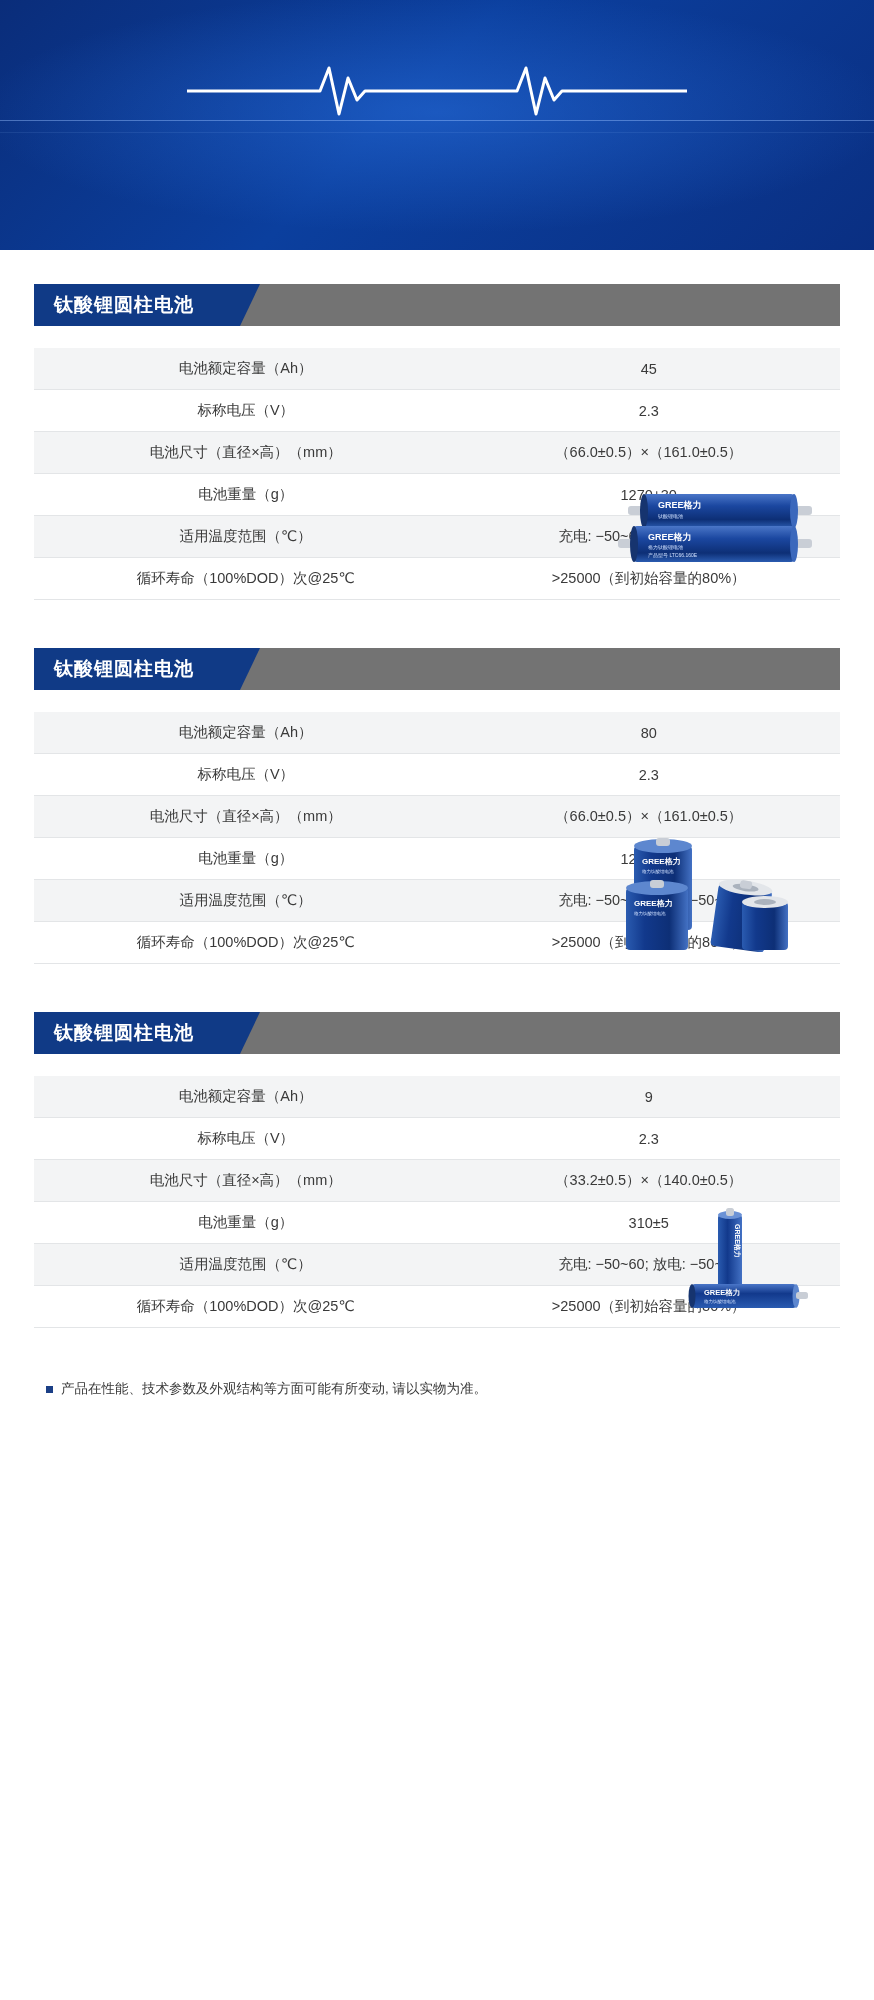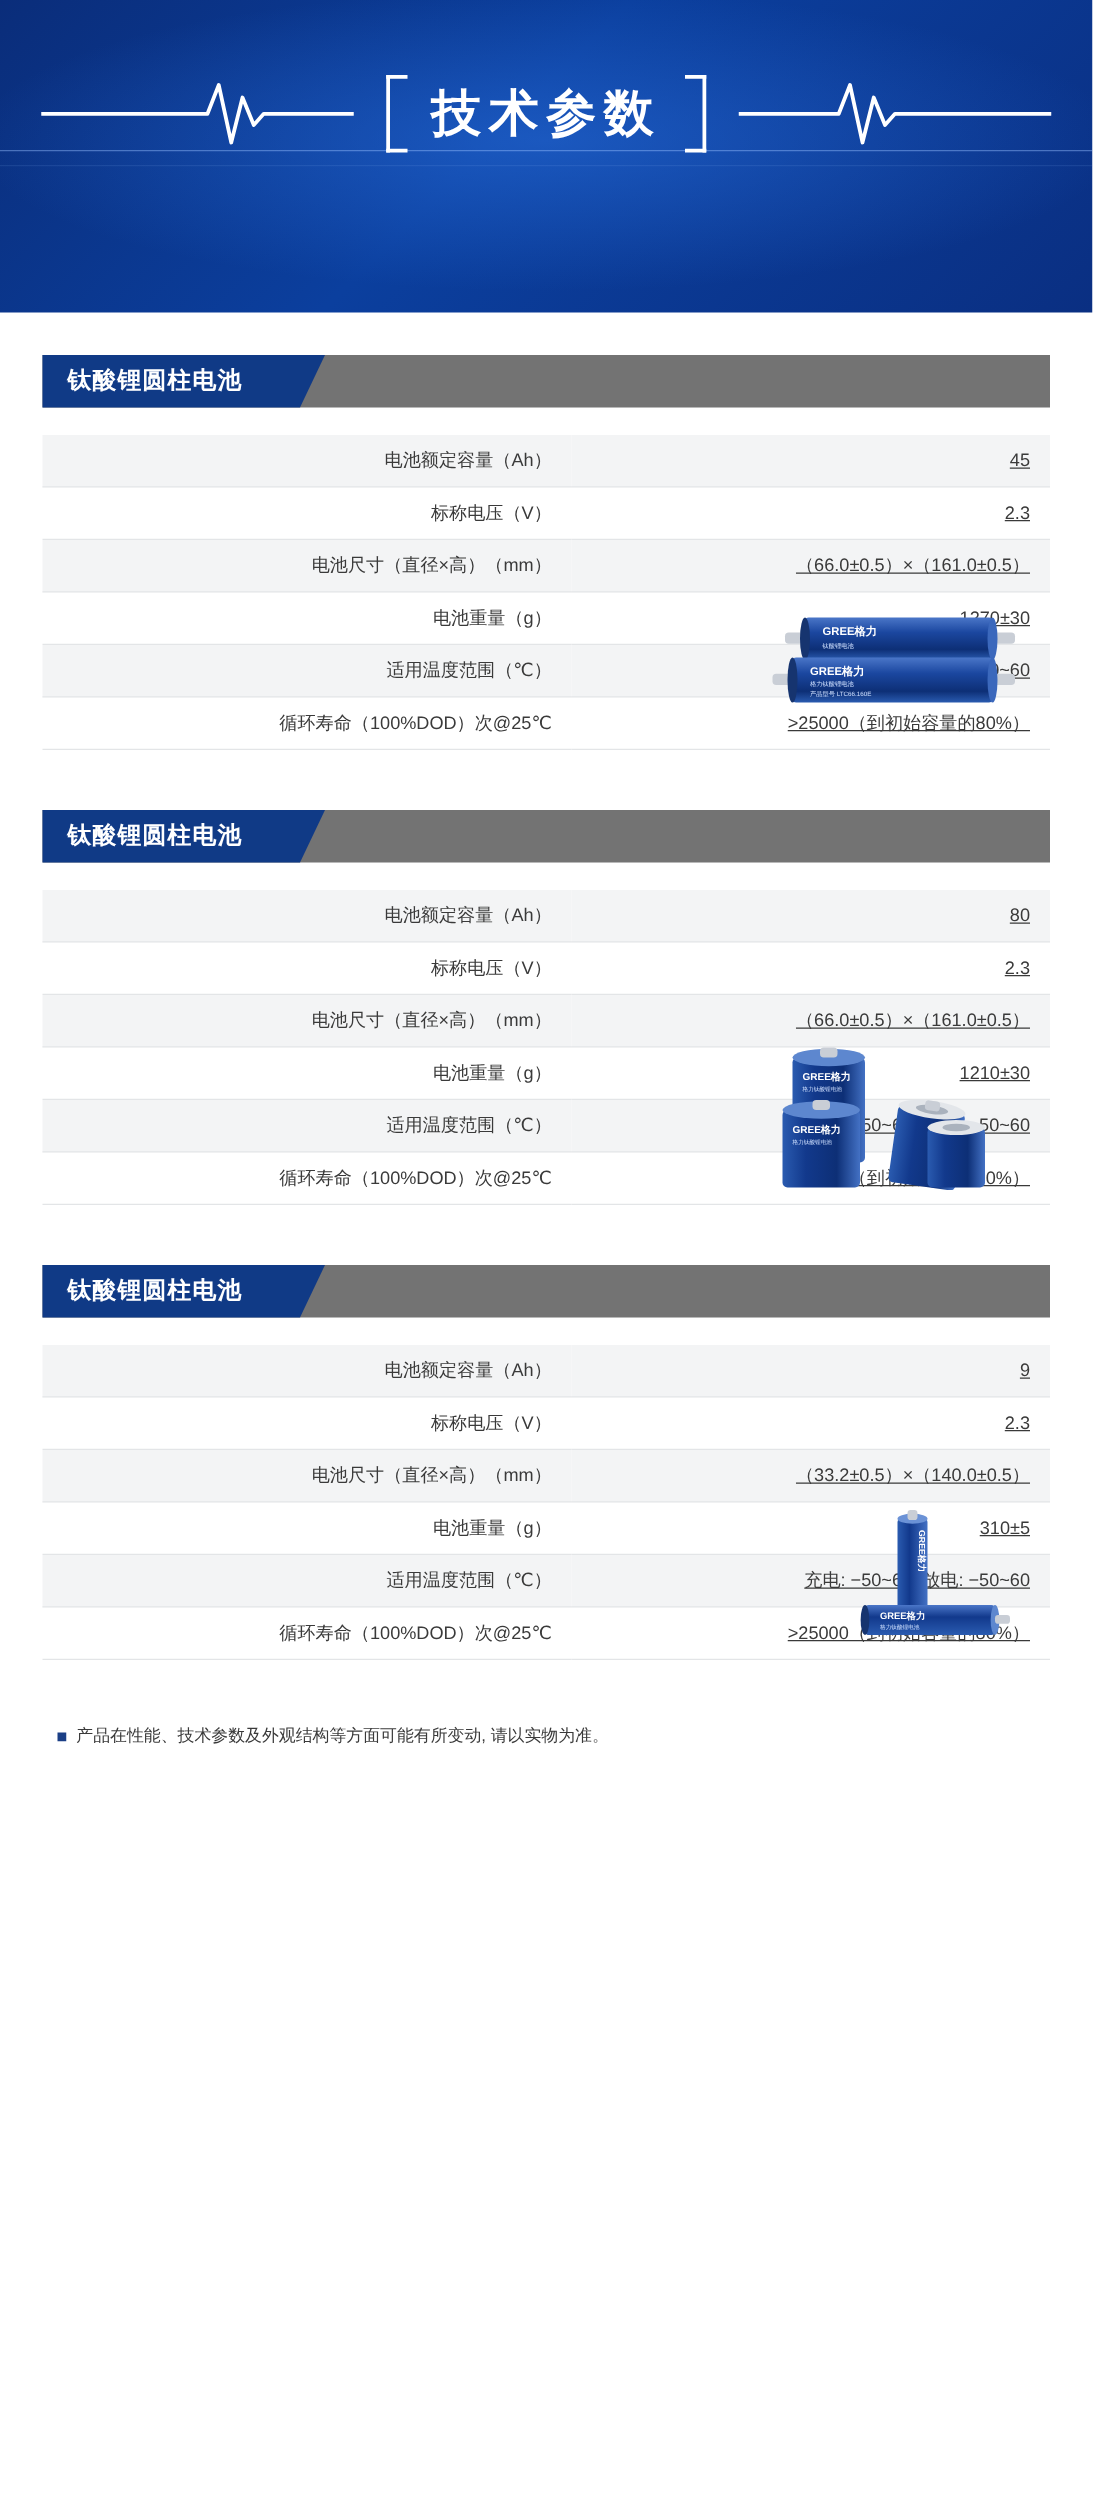--- a/index.html
+++ b/index.html
@@ -140,22 +140,22 @@
     width: calc(874px - 68px);
     font-size: 14.5px;
   }
   .spec-table tr td {
     padding: 11px 16px;
     color: #3a3a3a;
     border-bottom: 1px solid #e3e5e7;
   }
   .spec-table tr:nth-child(odd) td { background: #f3f4f5; }
   .spec-table tr:nth-child(even) td { background: #ffffff; }
-  .spec-table td.k { text-align: right; }
-  .spec-table td.v { text-align: right; white-space: nowrap; text-decoration: underline; }
+  .spec-table td.k { text-align: center; }
+  .spec-table td.v { text-align: center; white-space: nowrap; }
 
   
   .footnote {
     margin: 52px 34px 40px 34px;
     font-size: 13.5px;
     color: #3a3a3a;
     display: flex;
     align-items: center;
     gap: 8px;
     padding-left: 12px;
@@ -174,25 +174,20 @@
 
 <div class="banner">
   <div class="banner-stripe"></div>
   <div class="banner-stripe s2"></div>
   <div class="banner-inner">
 
     <svg class="wave" width="250" height="62" viewBox="0 0 250 62">
       <polyline points="0,31 120,31 133,31 142,8 152,54 161,18 170,40 178,31 250,31" fill="none" stroke="#ffffff" stroke-width="3" stroke-linejoin="round" stroke-linecap="round"></polyline>
     </svg>
 
-    <div class="title-wrap">
-      <span class="bracket left"></span>
-      <span class="banner-title">技术参数</span>
-      <span class="bracket right"></span>
-    </div>
 
     <svg class="wave" width="250" height="62" viewBox="0 0 250 62">
       <polyline points="0,31 72,31 80,31 89,8 99,54 108,18 117,40 125,31 250,31" fill="none" stroke="#ffffff" stroke-width="3" stroke-linejoin="round" stroke-linecap="round"></polyline>
     </svg>
 
   </div>
 </div>
 
 <div class="content">
 

